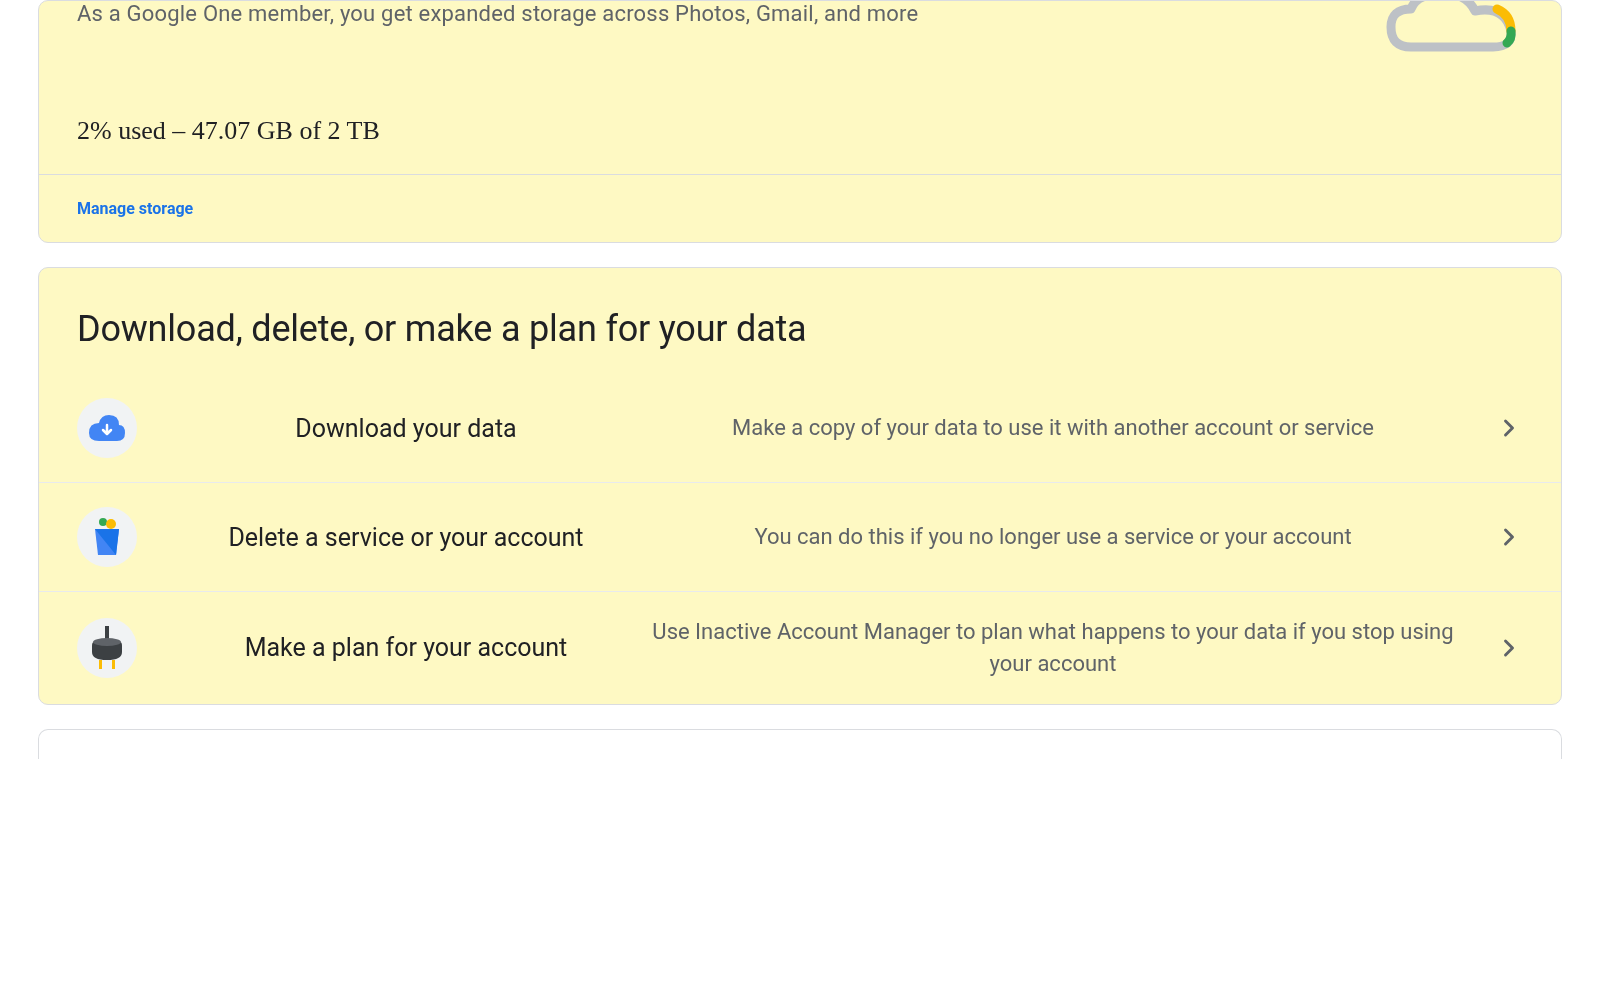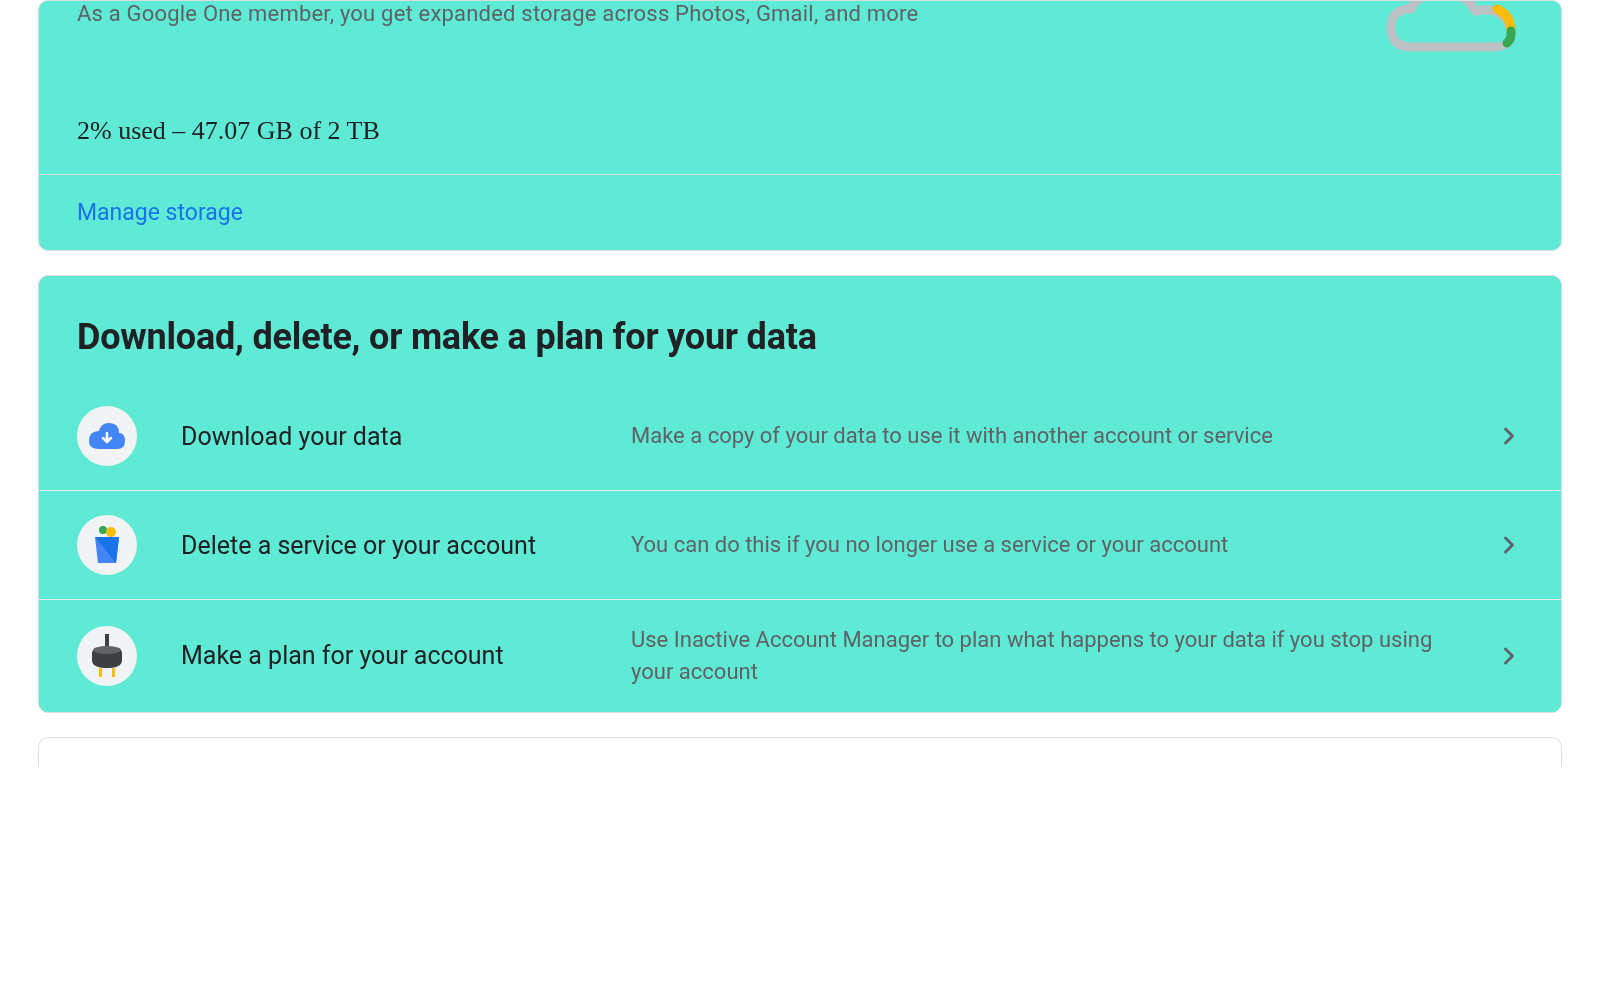--- a/index.html
+++ b/index.html
@@ -11,21 +11,21 @@
       font-family: 'Google Sans', Roboto, Arial, sans-serif;
       background: #fff;
       padding: 0 38px;
       color: #202124;
     }
     .card {
       border: 1px solid #dadce0;
       border-radius: 10px;
       margin-bottom: 24px;
       overflow: hidden;
-      background: #5eead4;
+      background: #fef9c3;
     }
     .storage-top {
       padding: 0 38px 28px 38px;
       position: relative;
     }
     .storage-subtitle {
       font-size: 22px;
       color: #5f6368;
       margin-bottom: 90px;
       letter-spacing: 0.2px;
@@ -42,39 +42,40 @@
       right: 38px;
       width: 140px;
       height: 70px;
     }
     .card-divider {
       border-top: 1px solid #dadce0;
     }
     .manage-link {
       display: block;
       padding: 24px 38px;
-      font-size: 23px;
+      font-size: 16px;
       color: #1a73e8;
       text-decoration: none;
-      font-weight: 400;
+      font-weight: 700;
       cursor: pointer;
     }
     .section-title {
       font-size: 36px;
-      font-weight: 700;
+      font-weight: 400;
       color: #202124;
       padding: 40px 38px 24px 38px;
       letter-spacing: -0.2px;
     }
     .option-row {
       display: flex;
       align-items: center;
       padding: 24px 38px;
       cursor: pointer;
       border-top: 1px solid #e8eaed;
+      text-align: center;
     }
     .option-row:first-of-type {
       border-top: none;
     }
     .option-icon {
       width: 60px;
       height: 60px;
       border-radius: 50%;
       background: #f1f3f4;
       display: flex;

